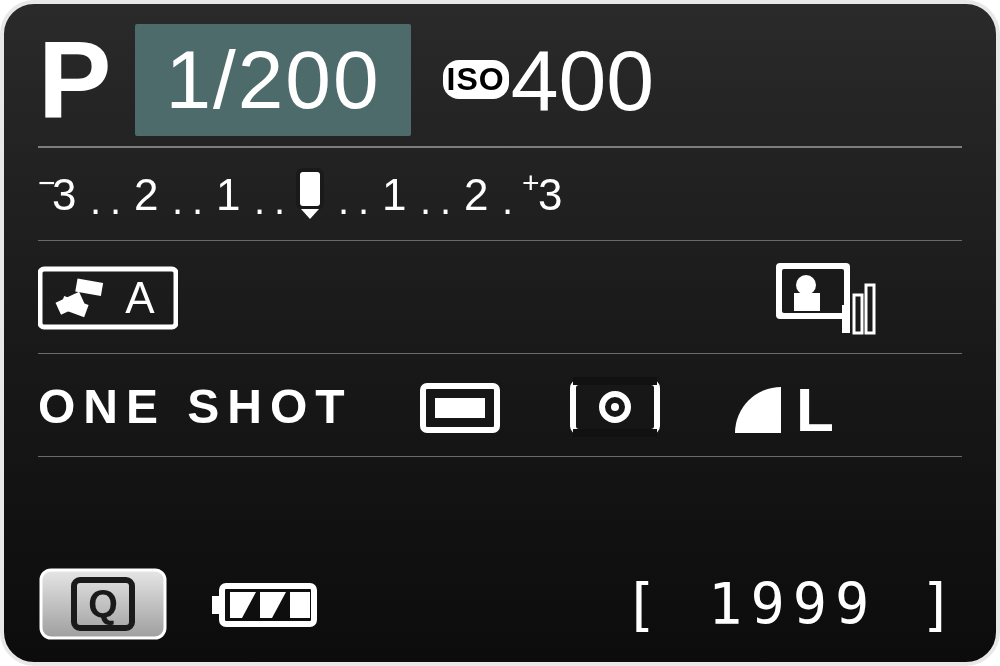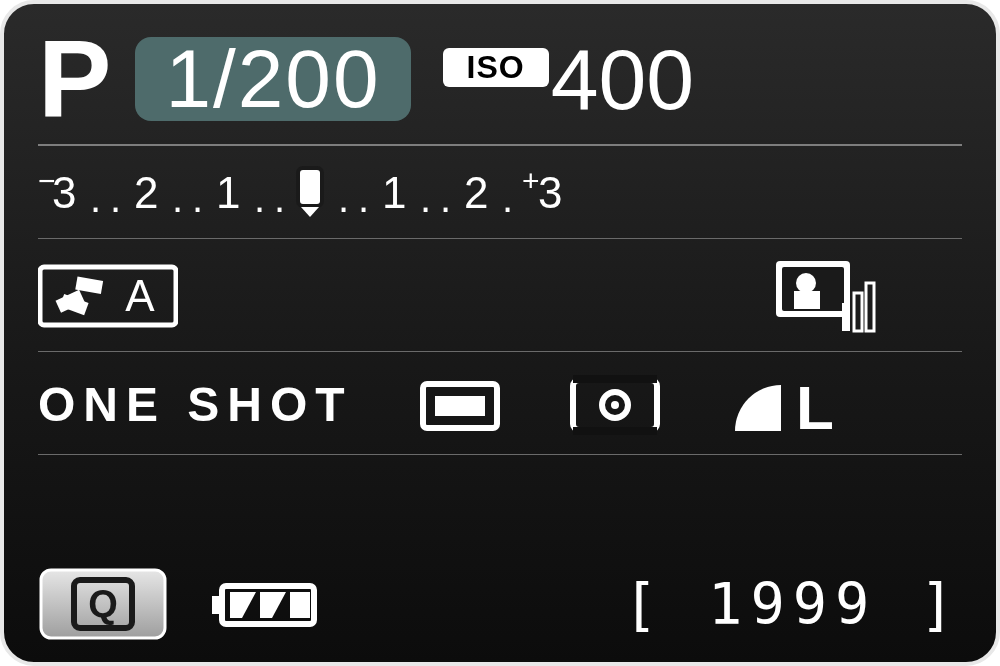--- a/index.html
+++ b/index.html
@@ -15,31 +15,31 @@
     padding:20px 34px 18px 34px;
     display:flex;flex-direction:column;
     position:relative;
   }
   .divider{border:0;border-top:2px solid #7e7e7e;margin:10px 0 12px 0;}
   .divider.thin{border-top:1px solid #6a6a6a;}
   
   .row1{display:flex;align-items:center;gap:18px;}
   .mode{font-size:110px;font-weight:600;line-height:1;margin-right:6px;}
   .pill{
-    background:#4e6b6b;border-radius:16px;
+    background:#4e6b6b;border-radius:2px;
     font-size:82px;font-weight:300;line-height:1;
     padding:4px 30px;color:#fff;letter-spacing:2px;
     display:inline-flex;align-items:center;justify-content:center;
-    min-width:240px;height:84px;
+    min-width:240px;height:112px;
   }
   .iso-wrap{display:flex;align-items:flex-start;margin-left:14px;}
   .iso-badge{
     display:inline-block;background:#fff;color:#000;
     font-weight:800;font-size:32px;letter-spacing:1px;
-    padding:1px 24px;border-radius:6px;margin-top:12px;margin-right:2px;
+    padding:1px 4px;border-radius:16px;margin-top:23px;margin-right:2px;
     font-family:Arial,sans-serif;
   }
   .iso-val{font-size:86px;font-weight:300;line-height:1;}
   
   .exp-row{position:relative;height:68px;margin-top:2px;}
   .exp-track{position:absolute;left:0;right:0;top:4px;height:60px;}
   .exp-track span{position:absolute;color:#fff;}
   .maj{font-size:44px;font-weight:400;top:4px;}
   .dot{font-size:40px;top:12px;}
   .signed{font-size:30px;top:0px;}

